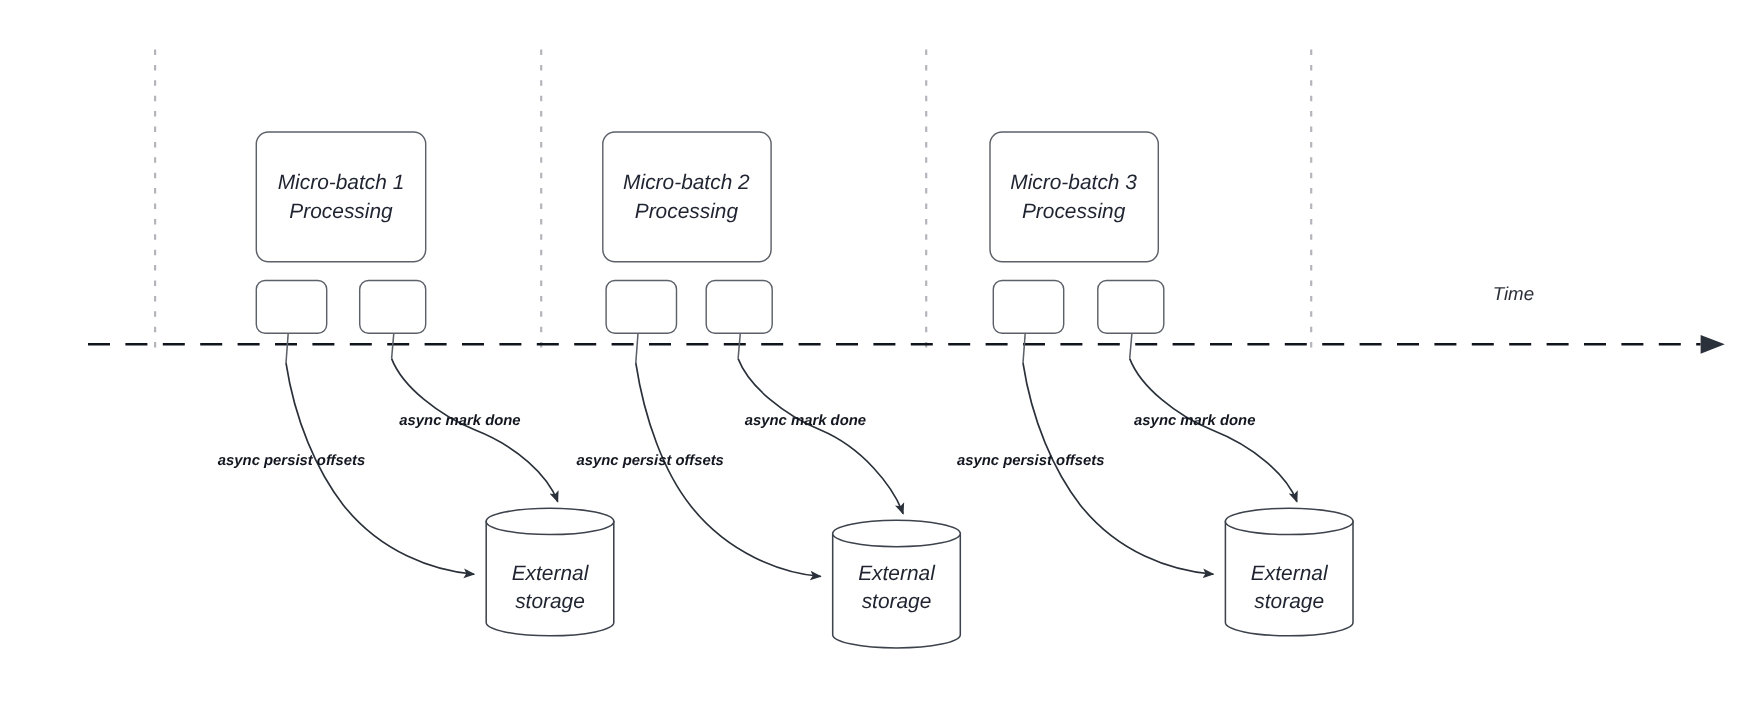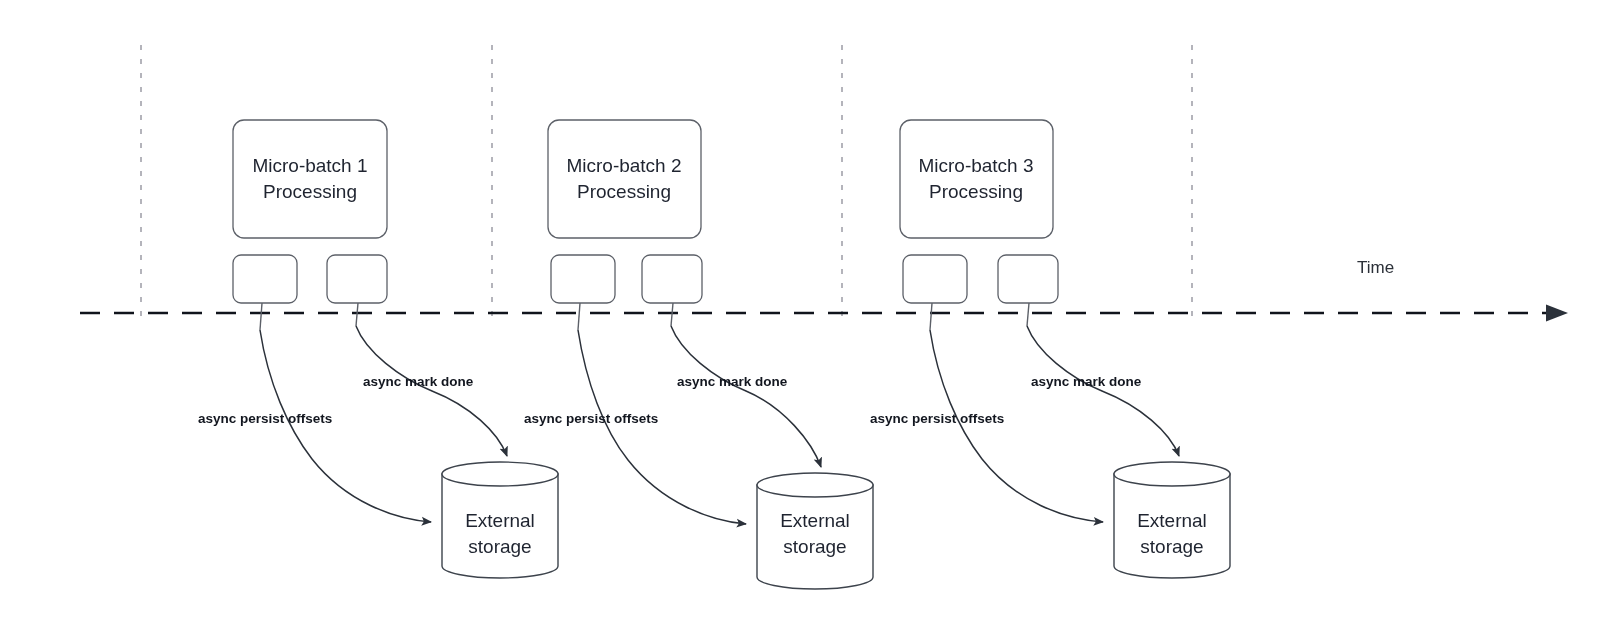--- a/index.html
+++ b/index.html
@@ -9,20 +9,21 @@
   }
   body {
     font-family: "Liberation Sans", sans-serif;
   }
   #canvas {
     position: relative;
     width: 1600px;
     height: 642px;
     background: #ffffff;
     overflow: hidden;
+    font-style: italic;
   }
   #diagram-svg {
     position: absolute;
     top: 0;
     left: 0;
     width: 1600px;
     height: 642px;
   }
   .node-label {
     font-family: "Liberation Sans", sans-serif;

